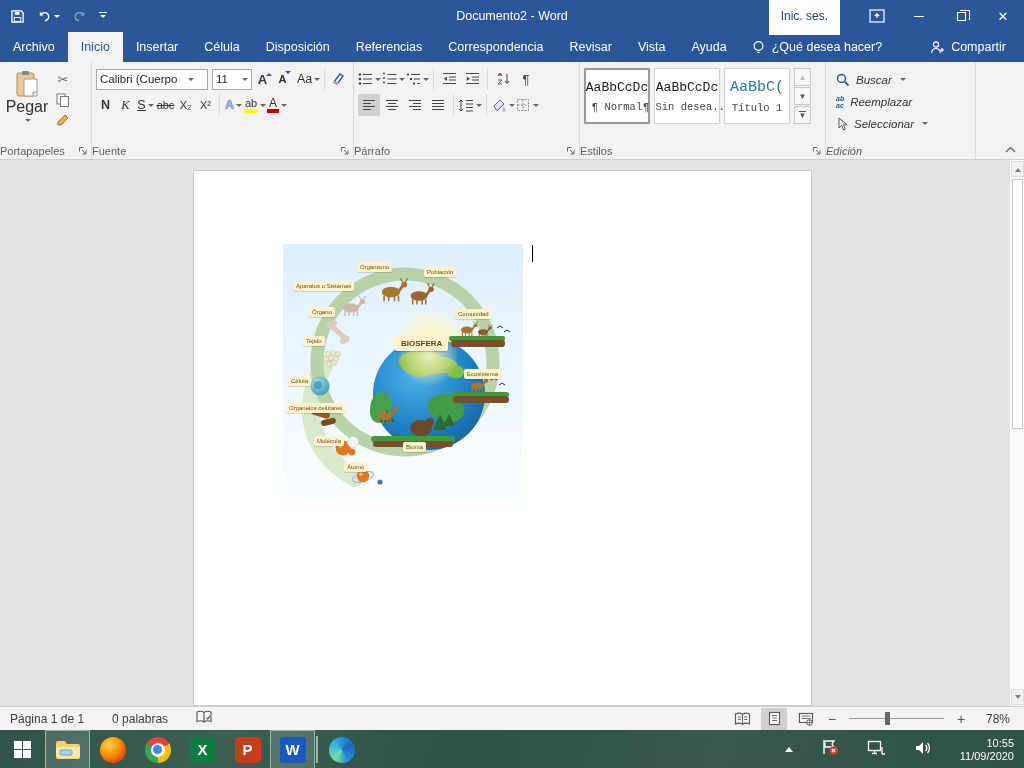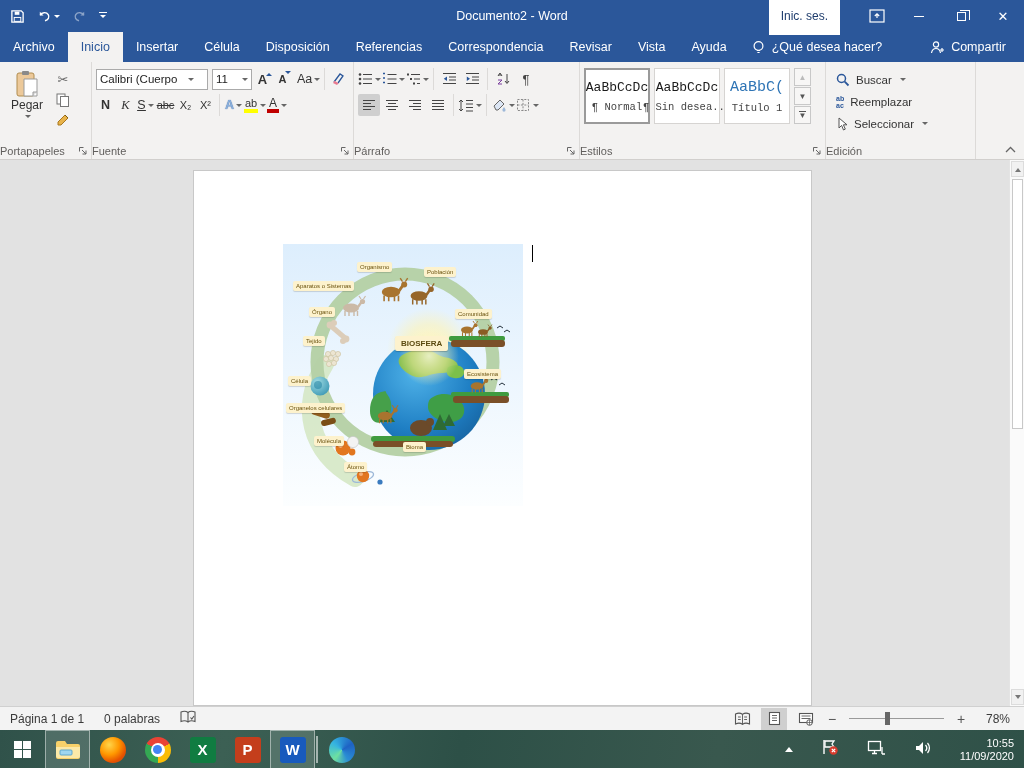--- a/index.html
+++ b/index.html
@@ -33,21 +33,21 @@
   .ribbon{height:98px;background:#f3f2f1;border-bottom:1px solid #d1cfcd;display:flex;position:relative;}
   .rgroup{position:relative;border-right:1px solid #dcdad8;padding:4px 4px 18px 4px;display:flex;}
   .glabel{position:absolute;bottom:2px;left:0;right:14px;font-size:11px;color:#605e5c;white-space:nowrap;}
   .launcher{position:absolute;bottom:3px;right:3px;width:11px;height:11px;display:flex;align-items:center;justify-content:center;}
   .icbtn{display:flex;align-items:center;justify-content:center;border-radius:2px;color:#444;}
   .dd{width:0;height:0;border:3px solid transparent;border-top-color:#666;display:inline-block;margin-left:2px;margin-top:3px;}
   .sep{width:1px;background:#dcdad8;align-self:stretch;margin:2px 3px;}
 
   
   .g-clip{width:92px;}
-  .paste-big{width:46px;display:flex;flex-direction:column;align-items:center;padding-top:4px;font-size:12px;color:#333;cursor:pointer;}
+  .paste-big{width:46px;display:flex;flex-direction:column;align-items:center;padding-top:4px;font-size:16px;color:#333;cursor:pointer;}
   .clip-col{display:flex;flex-direction:column;gap:6px;padding-top:6px;margin-left:6px;}
   .glyph-scissors{font-family:"DejaVu Sans",sans-serif;font-size:13px;color:#666;}
 
   
   .g-font{width:262px;flex-direction:column;}
   .frow{display:flex;align-items:center;height:26px;gap:1px;}
   .combo{background:#fff;border:1px solid #aaa;height:21px;display:flex;align-items:center;font-size:11.5px;color:#222;padding:0 3px;cursor:pointer;}
   .combo .nm{overflow:hidden;white-space:nowrap;width:86px;}
   .fbtn{min-width:19px;height:21px;display:flex;align-items:center;justify-content:center;font-size:12.5px;color:#333;cursor:pointer;}
   .bold-l{font-weight:bold;}
@@ -78,21 +78,21 @@
   .sprev{font-size:13px;color:#1a1a1a;white-space:nowrap;}
   .sprev.h1{color:#2e74b5;font-size:15px;}
   .sname{font-size:10.5px;color:#444;margin-top:6px;white-space:nowrap;}
   .sscroll{display:flex;flex-direction:column;margin-left:4px;padding-top:2px;}
   .sscroll .sb{width:17px;height:18px;border:1px solid #c8c8c8;background:#f7f6f5;display:flex;align-items:center;justify-content:center;font-size:8px;color:#555;cursor:pointer;}
   .sb.dis{color:#bbb;}
   .sb + .sb{margin-top:1px;}
   .morebar{width:7px;height:1px;background:#555;position:absolute;margin-top:-8px;}
 
   
-  .g-edit{width:150px;flex-direction:column;padding-left:10px;}
+  .g-edit{width:150px;flex-direction:column;padding-left:10px;font-style:italic;}
   .erow{display:flex;align-items:center;gap:6px;height:21px;font-size:11.5px;color:#333;cursor:pointer;}
   .repl-ic{font-size:7px;line-height:7px;color:#2b579a;font-weight:bold;}
 
   .collapse-ribbon{position:absolute;right:6px;bottom:4px;width:16px;height:12px;display:flex;align-items:center;justify-content:center;cursor:pointer;}
 
   
   .docarea{position:relative;height:546px;background:#e2e2e2;overflow:hidden;}
   .page{position:absolute;left:193px;top:10px;width:619px;height:536px;background:#fff;border:1px solid #c8c8c8;}
   .caret-doc{position:absolute;left:338px;top:74px;width:1px;height:17px;background:#000;}
   .diagram{position:absolute;left:89px;top:73px;width:200px;height:262px;}
@@ -107,21 +107,21 @@
   .vscroll{position:absolute;right:0;top:0;bottom:0;width:15px;background:#fafafa;border-left:1px solid #e4e4e4;}
   .varrow{position:absolute;left:1px;width:13px;height:16px;background:#f1f1f1;border:1px solid #dcdcdc;display:flex;align-items:center;justify-content:center;cursor:pointer;}
   .varrow.up{top:1px;}
   .varrow.down{bottom:1px;}
   .vthumb{position:absolute;left:2px;top:19px;width:11px;height:250px;background:#fff;border:1px solid #c8c8c8;cursor:grab;}
   .tri-up{width:0;height:0;border:3.5px solid transparent;border-bottom:4px solid #777;margin-bottom:2px;}
   .tri-dn{width:0;height:0;border:3.5px solid transparent;border-top:4px solid #777;margin-top:2px;}
 
   
   .statusbar{height:24px;background:#f3f3f3;border-top:1px solid #d0d0d0;display:flex;align-items:center;font-size:12px;color:#3b3b3b;}
-  .statusbar .lft{display:flex;align-items:center;gap:20px;padding-left:10px;}
+  .statusbar .lft{display:flex;align-items:center;gap:28px;padding-left:10px;}
   .statusbar .rgt{margin-left:auto;display:flex;align-items:center;gap:6px;padding-right:14px;}
   .viewbtn{width:26px;height:22px;display:flex;align-items:center;justify-content:center;cursor:pointer;}
   .viewbtn.sel{background:#cfcfcf;}
   .zoomtrack{width:95px;height:1px;background:#9a9a9a;position:relative;margin:0 4px;cursor:pointer;}
   .zoomthumb{position:absolute;left:36px;top:-6px;width:5px;height:13px;background:#666;}
   .zbtn{font-size:14px;color:#555;width:14px;text-align:center;cursor:pointer;}
   .zpct{width:36px;text-align:right;}
 
   
   .taskbar{height:39px;display:flex;align-items:stretch;background:linear-gradient(100deg,#30524a 0%,#3c6054 22%,#2d5047 45%,#39584e 70%,#2f5148 100%);}

